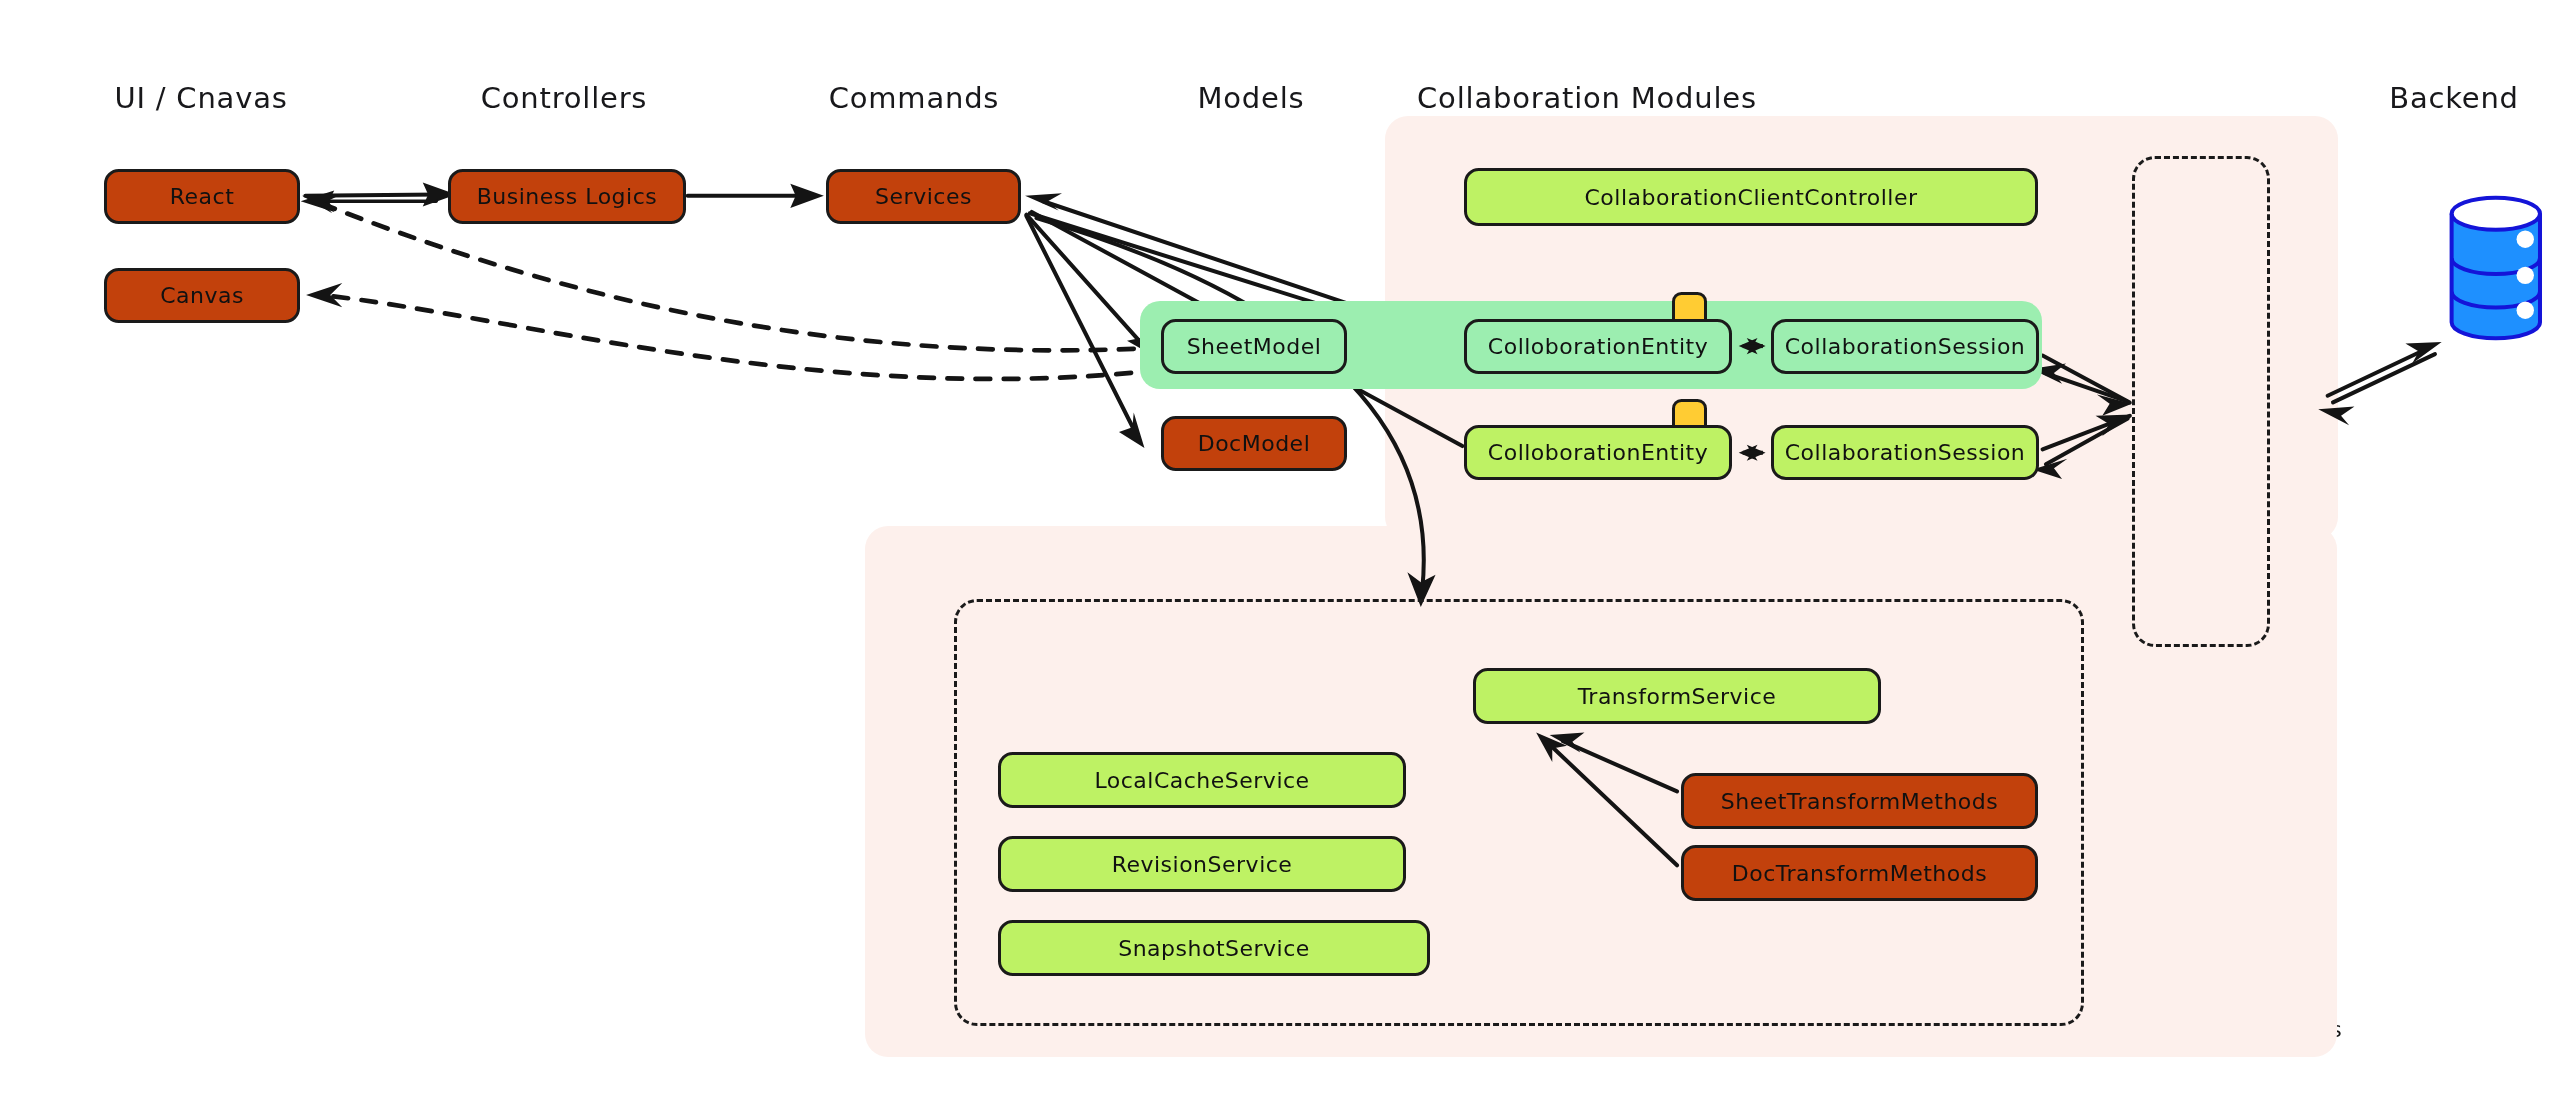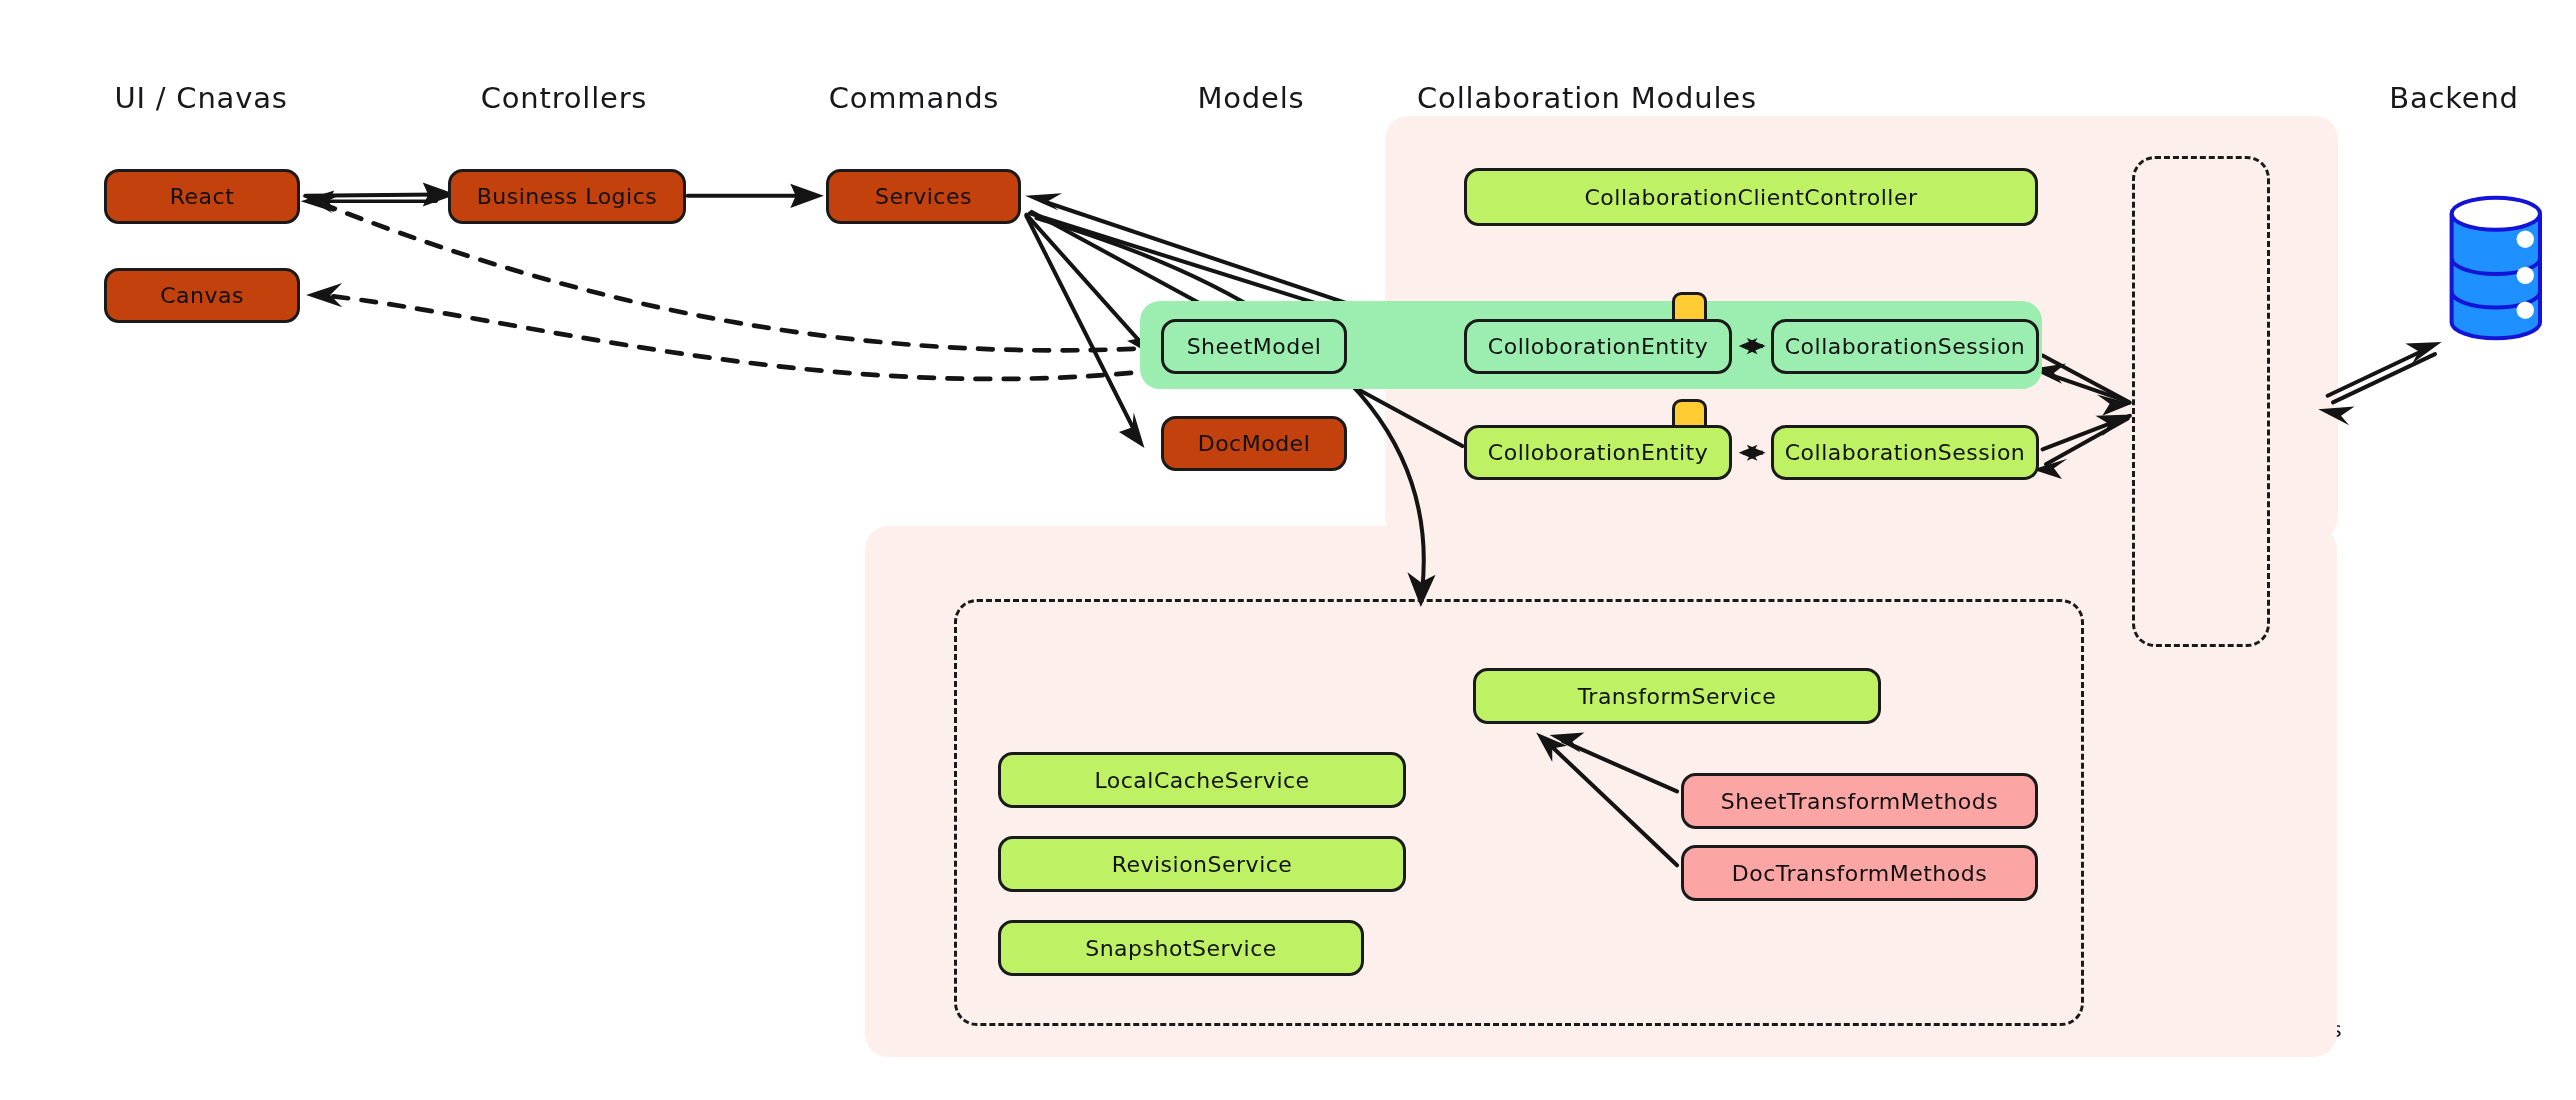--- a/index.html
+++ b/index.html
@@ -66,21 +66,21 @@
     color: #111111;
     font-family: "DejaVu Sans", sans-serif;
     font-size: 22px;
     letter-spacing: 0.5px;
     text-align: center;
     white-space: nowrap;
     padding: 0 9.4px;
   }
   .node.on-pink { background: #bef264; }
   .node.on-green { background: #9CEEB0; }
-  .node.pink-fill { background: #fca5a5; }
+  .node.pink-fill { background: #c2410c; }
 
   
   .badge-yellow {
     position: absolute;
     box-sizing: border-box;
     width: 35px;
     height: 43px;
     border: 3.4px solid #1A1A1A;
     border-radius: 9.4px;
     background: #FFCC33;
@@ -269,21 +269,21 @@
       <circle cx="124" cy="72" r="13" fill="#ffffff"></circle>
       <circle cx="124" cy="126" r="13" fill="#ffffff"></circle>
       <circle cx="124" cy="178" r="13" fill="#ffffff"></circle>
     </svg>
   </div>
 
   <div class="annot annot-group-title" style="left:1407px; top:607px;">Underlaying Services</div>
 
   <div class="node on-pink" style="left:998px; top:752px; width:408px; height:56px; z-index:6;">LocalCacheService</div>
   <div class="node on-pink" style="left:998px; top:836px; width:408px; height:56px; z-index:6;">RevisionService</div>
-  <div class="node on-pink" style="left:998px; top:920px; width:366px; height:56px; z-index:6;">SnapshotService</div>
+  <div class="node on-pink" style="left:998px; top:920px; width:432px; height:56px; z-index:6;">SnapshotService</div>
 
   <div class="node on-pink" style="left:1473px; top:668px; width:408px; height:56px; z-index:6;">TransformService</div>
 
   <div class="node pink-fill" style="left:1681px; top:773px; width:357px; height:56px; z-index:6;">SheetTransformMethods</div>
   <div class="node pink-fill" style="left:1681px; top:845px; width:357px; height:56px; z-index:6;">DocTransformMethods</div>
 
   <div class="annot annot-footer" style="left:2103px; top:1018px;">@univerjs-pro plugins</div>
 
 </div>
 

